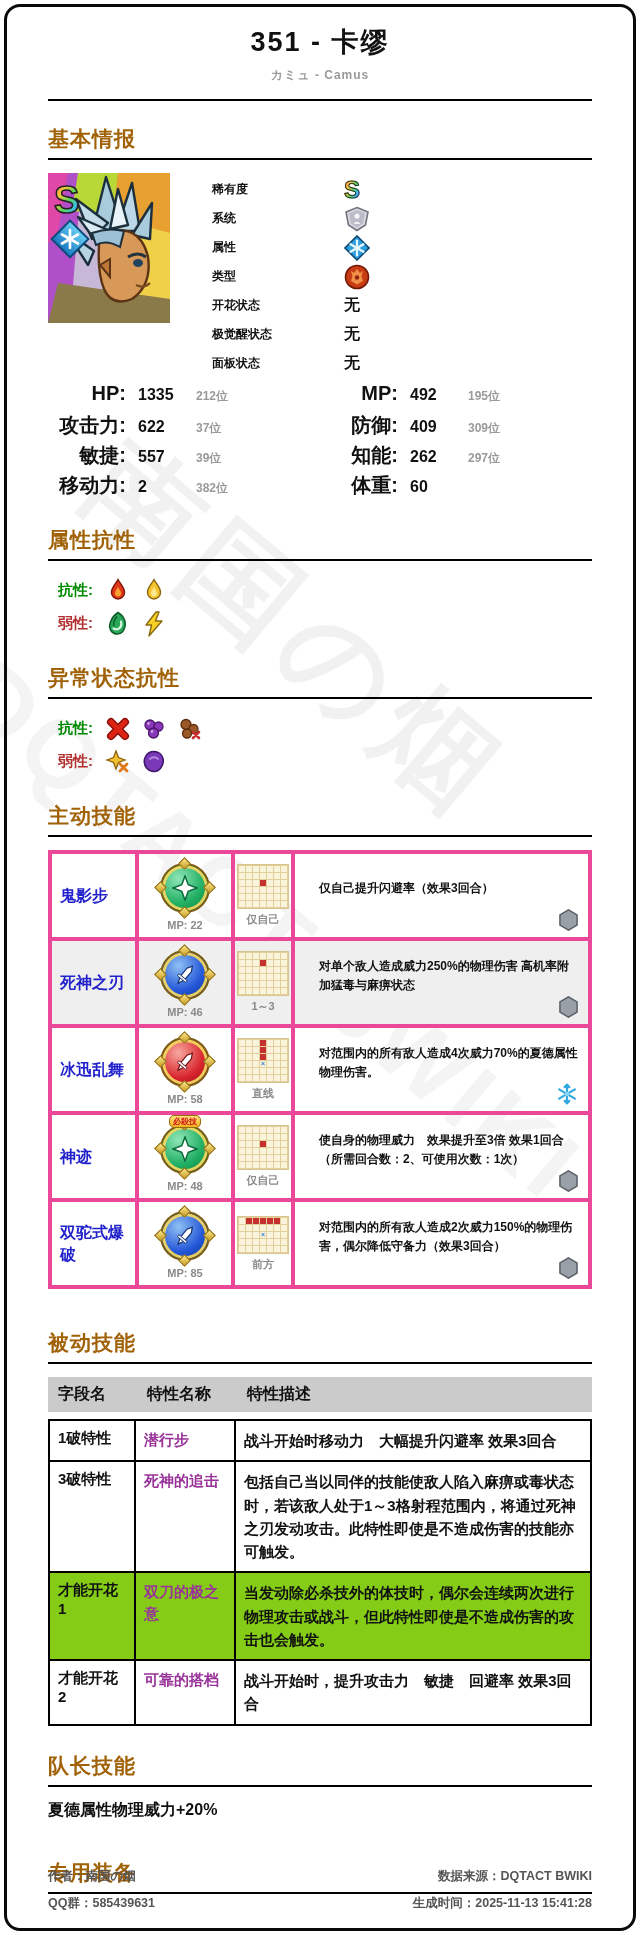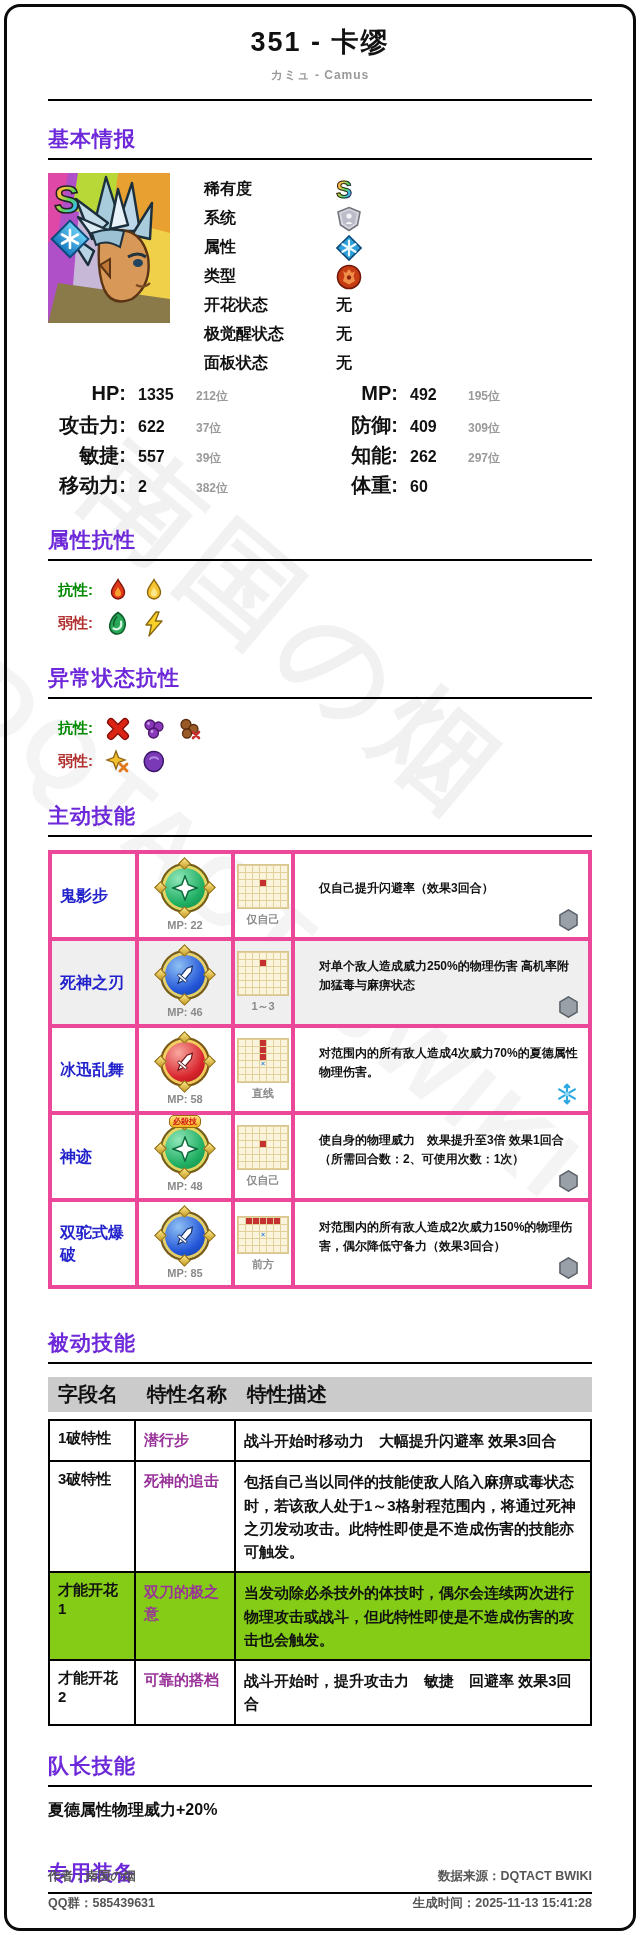--- a/index.html
+++ b/index.html
@@ -11,29 +11,29 @@
   .frame { position: absolute; inset: 4px; border: 3px solid #0a0a0a; border-radius: 16px; pointer-events: none; z-index: 5; }
   .watermark { position: absolute; z-index: 0; font-weight: 900; color: rgba(0,0,0,0.055); white-space: nowrap; transform-origin: left top; pointer-events: none; }
   .wm1 { top: 410px; left: 150px; font-size: 112px; letter-spacing: 14px; transform: rotate(40deg); }
   .wm2 { top: 640px; left: 10px; font-size: 96px; letter-spacing: 6px; transform: rotate(40deg); color: rgba(0,0,0,0.045); }
   .content { position: relative; z-index: 1; padding: 24px 48px 0; }
 
   .page-title { text-align: center; font-size: 27px; font-weight: 800; letter-spacing: 2px; }
   .page-subtitle { text-align: center; margin-top: 7px; font-size: 12px; font-weight: 700; color: #9a9a9a; letter-spacing: 1px; }
   .top-rule { border: none; border-top: 2px solid #000; margin-top: 15px; }
 
-  h2.section { color: #6d28d9; font-size: 21px; font-weight: 800; letter-spacing: 1px;
+  h2.section { color: #a16207; font-size: 21px; font-weight: 800; letter-spacing: 1px;
     border-bottom: 2px solid #000; padding-bottom: 5px; margin: 24px 0 13px; }
 
   
   .basic-info { display: flex; gap: 34px; margin-bottom: 4px; }
   .portrait { width: 122px; height: 150px; flex: 0 0 auto; }
   .info-fields { flex: 1; padding-top: 2px; }
   .info-row { display: flex; align-items: center; height: 29px; }
-  .info-label { width: 132px; font-size: 16px; font-weight: 800; }
+  .info-label { width: 132px; font-size: 12px; font-weight: 800; margin-left: 8px; }
   .info-value { font-size: 16px; font-weight: 800; }
   .icon24 { width: 26px; height: 26px; display: block; }
   .rarity-s { font-size: 24px; font-weight: 900; line-height: 1;
     background: linear-gradient(115deg,#f87070,#f8c838 30%,#58d858 55%,#38b8f8 75%,#c858f8);
     -webkit-background-clip: text; background-clip: text; color: transparent; -webkit-text-stroke: 1px #2a2a2a; }
 
   
   .stats-grid { display: grid; grid-template-columns: 1fr 1fr; row-gap: 0; margin-top: 2px; }
   .stat-row { display: flex; align-items: baseline; height: 30px; }
   .stat-label { width: 78px; text-align: right; font-size: 20px; font-weight: 800; }
@@ -70,21 +70,21 @@
   .pt.w { left: -1px; top: 50%; margin-top: -5px; } .pt.e { right: -1px; top: 50%; margin-top: -5px; }
   .medal-banner { position: absolute; top: -6px; left: 50%; transform: translateX(-50%); z-index: 3;
     background: linear-gradient(#ffe27a,#f3b21e); border: 1px solid #9a6a10; border-radius: 5px;
     font-size: 8px; font-weight: 800; color: #d01818; padding: 0 3px; white-space: nowrap; line-height: 11px; }
 
   .rgrid { display: grid; gap: 1px; background: #e2cf9a; border: 1px solid #d8c48e; padding: 1px; width: max-content; margin: 0 auto; }
   .gcell { width: 6px; height: 6px; background: #fbf4dc; font-size: 7px; line-height: 6px; color: #2f7fd6; font-weight: 800; text-align: center; }
   .gred { background: #c53030; }
 
   
-  .passive-header { display: flex; align-items: center; height: 35px; background: #cbcbcb; font-size: 20px; font-weight: 800; margin-top: 6px; }
+  .passive-header { display: flex; align-items: center; height: 35px; background: #cbcbcb; font-size: 16px; font-weight: 800; margin-top: 6px; }
   .ph-1 { width: 99px; padding-left: 10px; } .ph-2 { width: 100px; } .ph-3 { flex: 1; }
   table.passive { width: 100%; border-collapse: collapse; margin-top: 7px; }
   table.passive td { border: 2px solid #000; vertical-align: top; padding: 8px 8px; }
   .p-field { width: 86px; font-size: 15px; font-weight: 800; }
   .p-name { width: 100px; font-size: 15px; font-weight: 800; color: #993399; line-height: 1.45; }
   .p-desc { font-size: 15px; font-weight: 700; line-height: 1.55; }
   tr.palt td { background: #84cc16; }
 
   .leader-text { font-size: 16px; font-weight: 800; margin-top: 2px; }
 

